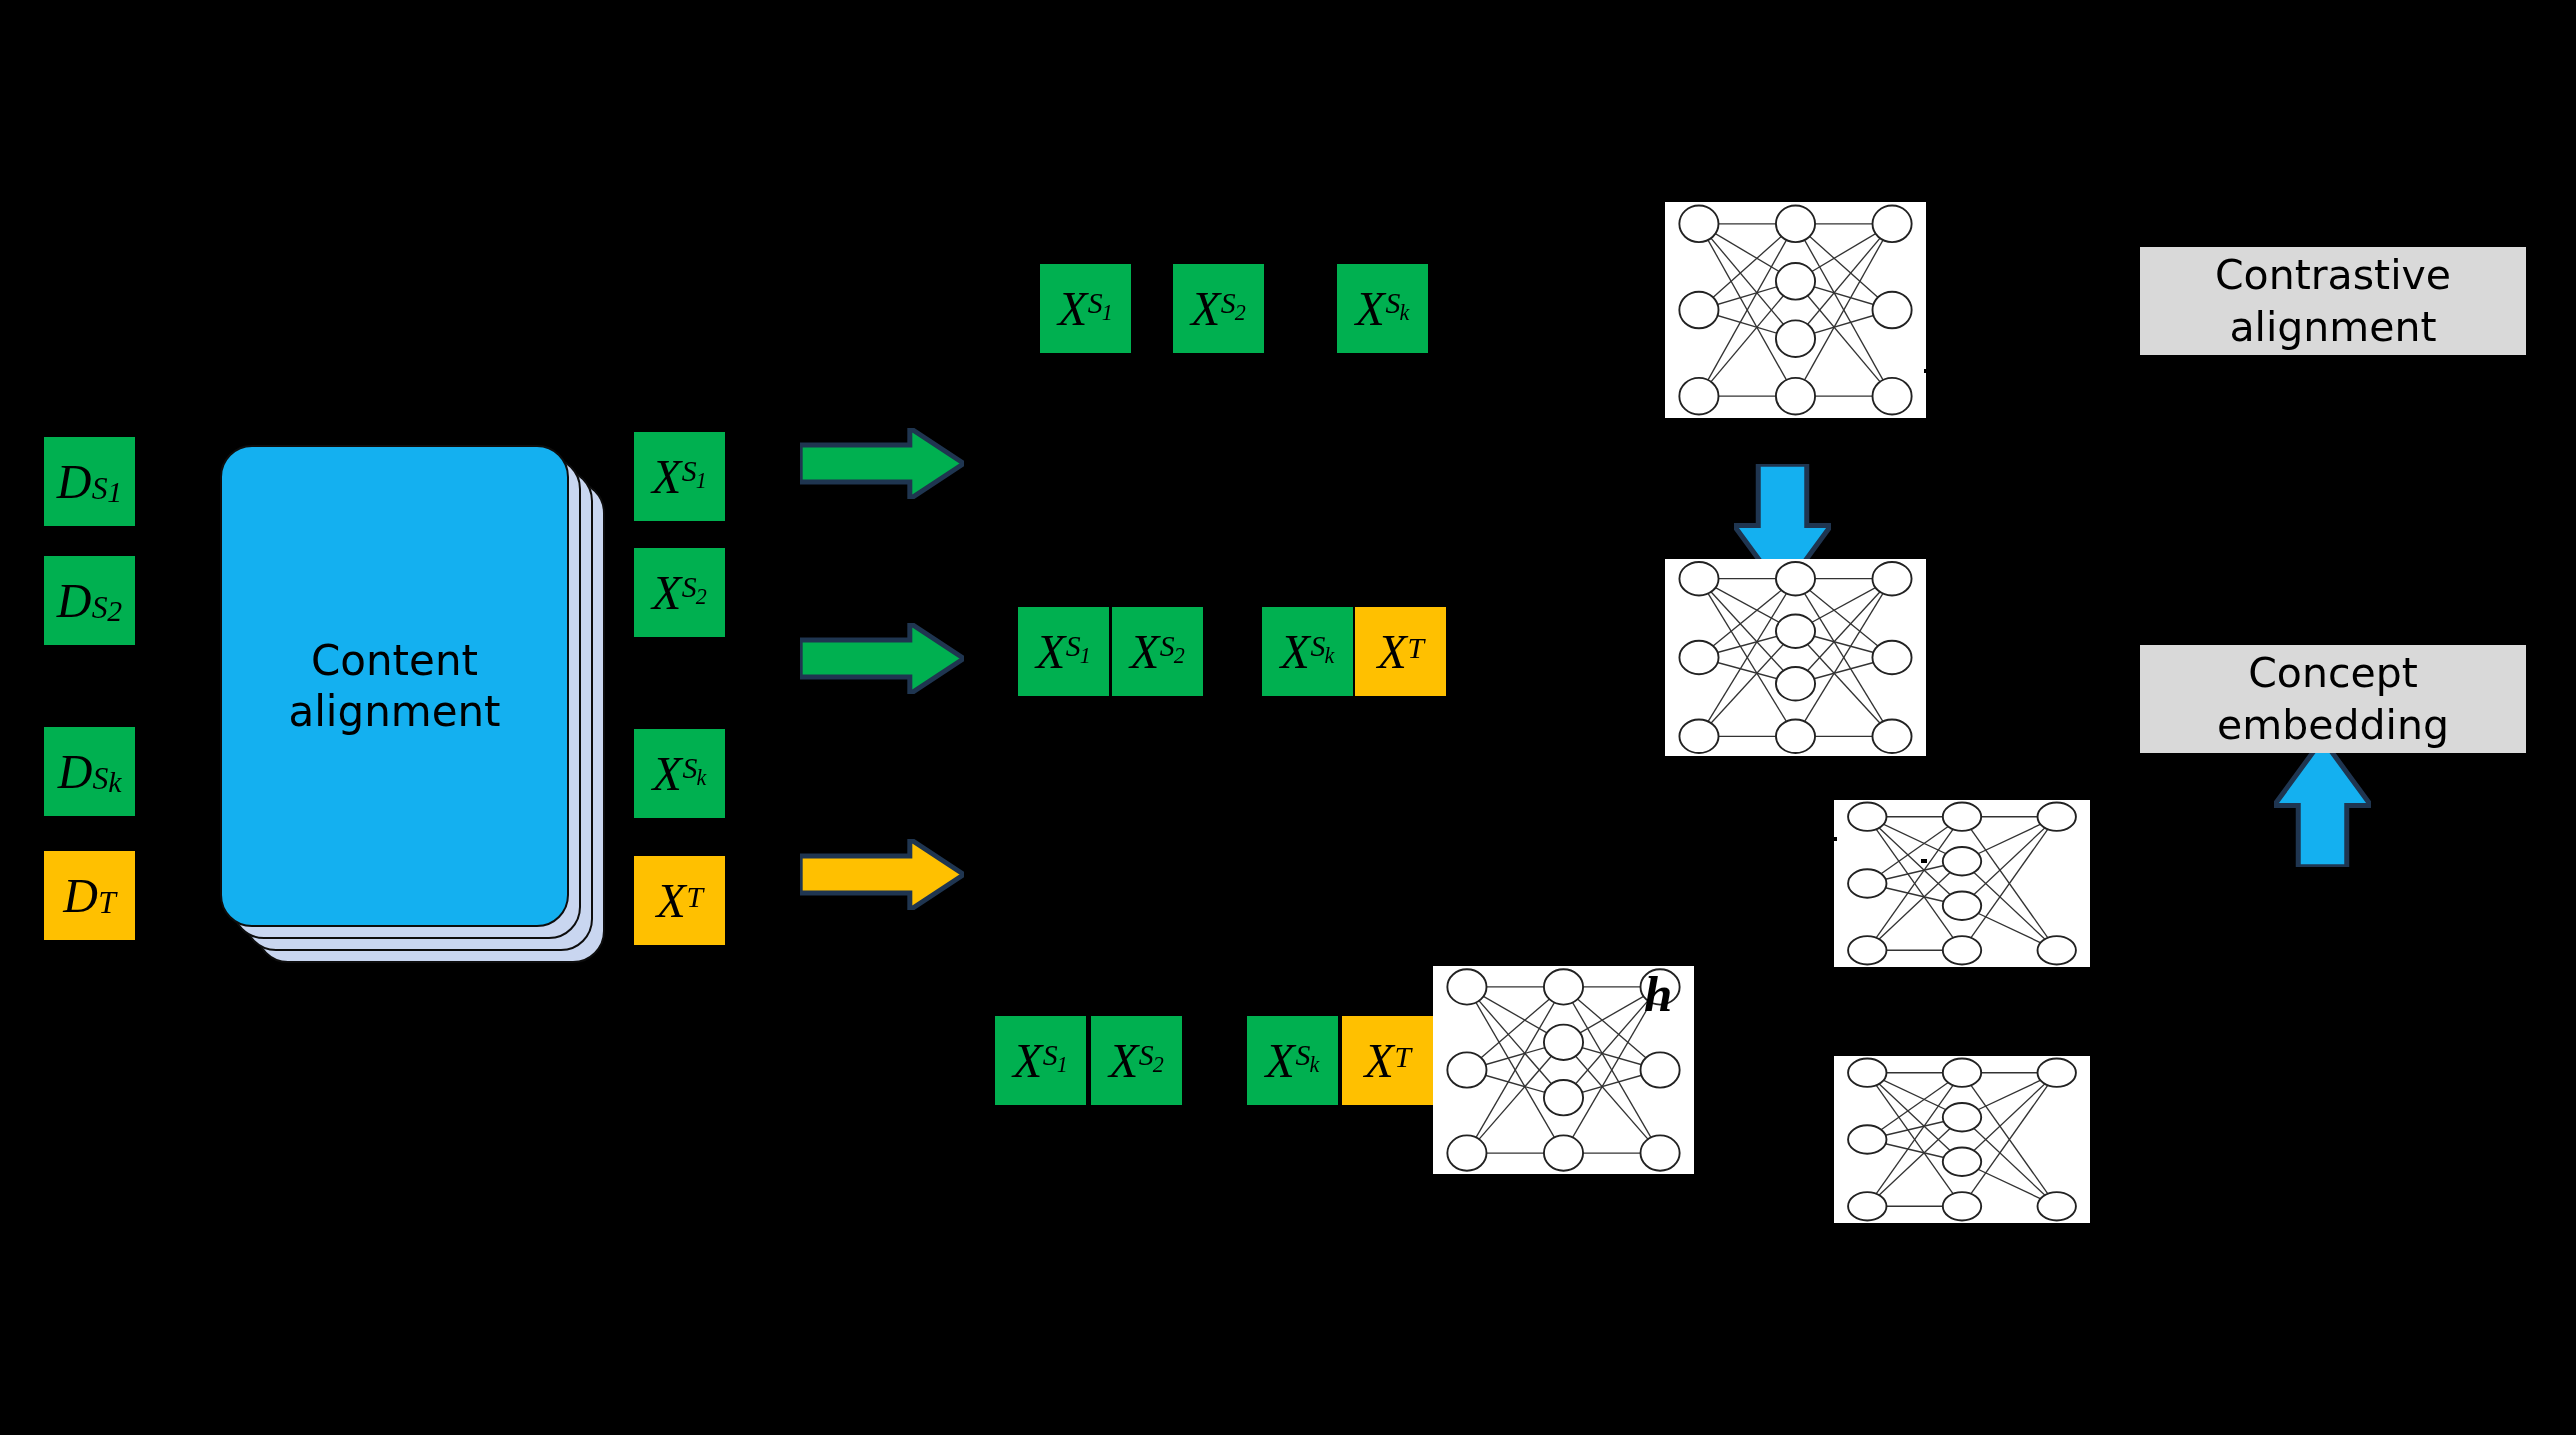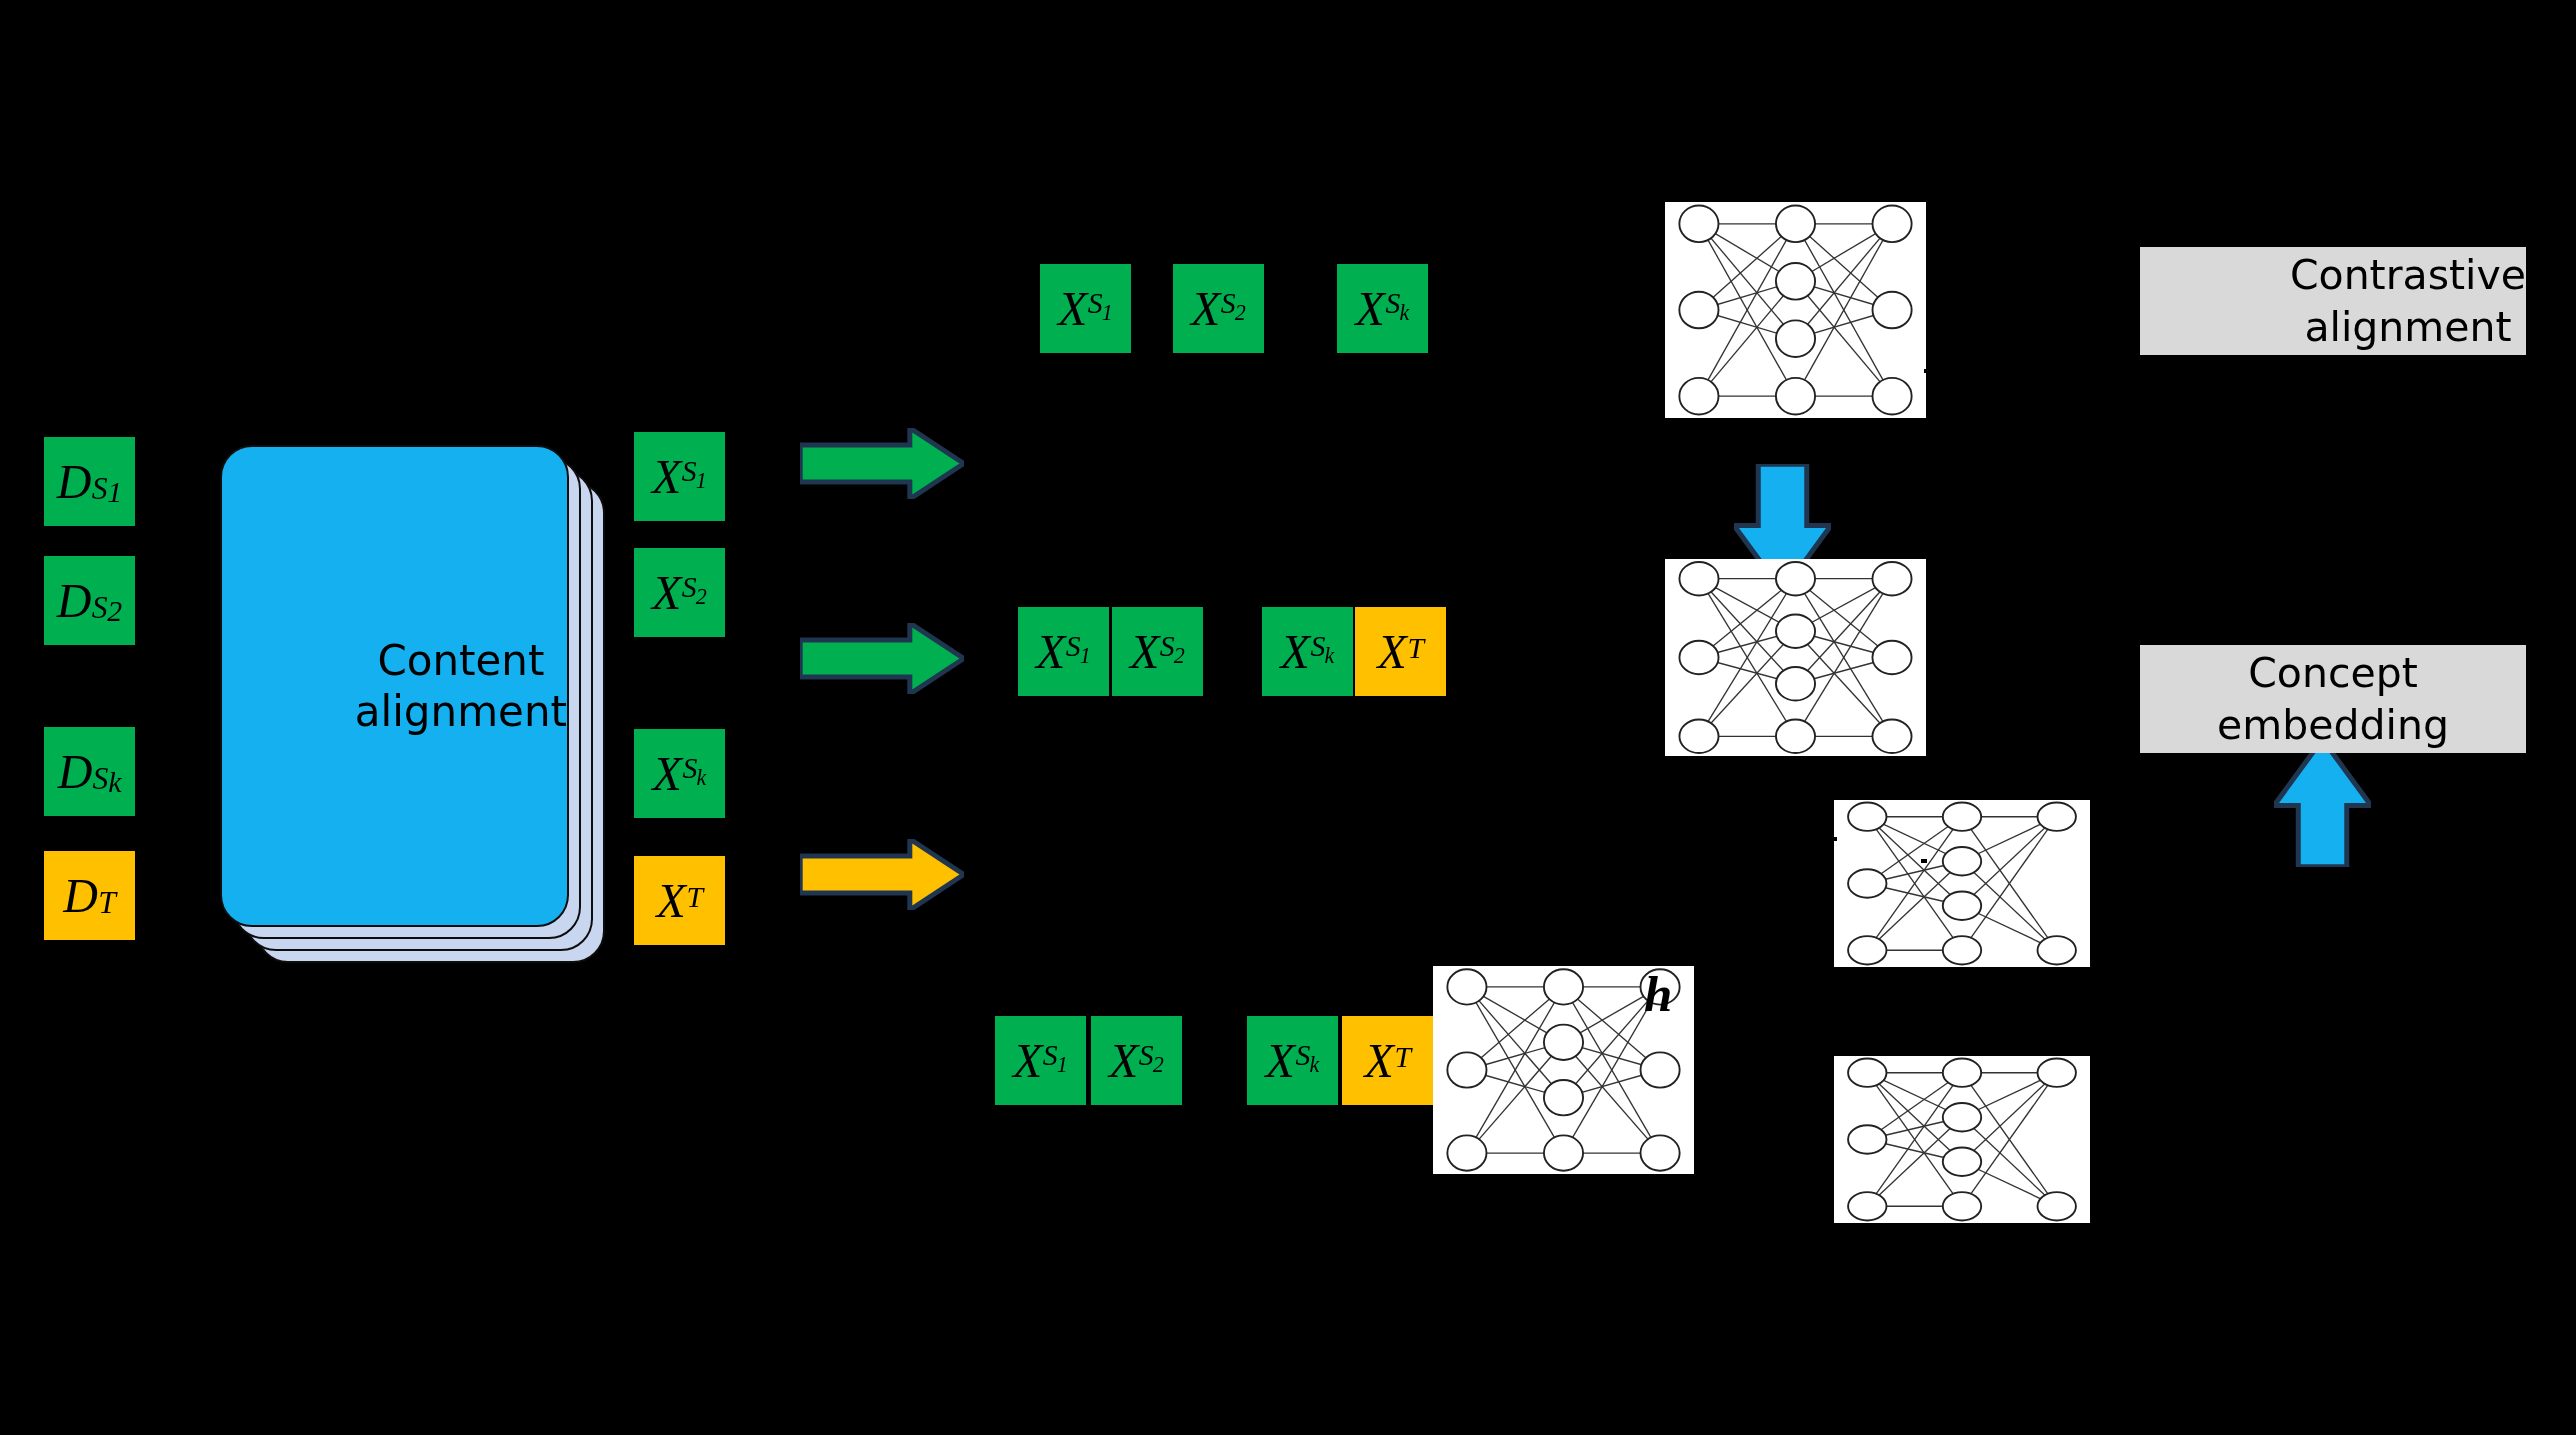--- a/index.html
+++ b/index.html
@@ -50,21 +50,21 @@
     position:absolute;
     background:#C9D6F0;
     border:2.8px solid #0d0d0d;
     border-radius:32px;
   }
   .stack-front{
     position:absolute;
     background:#14B0F0;
     border:2.8px solid #0d0d0d;
     border-radius:32px;
-    display:flex;align-items:center;justify-content:flex-end;
+    display:flex;align-items:center;justify-content:center;
     text-align:center;
     color:#000;
     font-size:42px;
     line-height:1.22;
     font-family:"DejaVu Sans", sans-serif;
   }
 
   
   .arrow-right{position:absolute;}
   .arrow-vert{position:absolute;}
@@ -363,21 +363,21 @@
         <ellipse cx="59.800000000000004" cy="270" rx="34.5" ry="25.500000000000004" fill="#fff" stroke="#222" stroke-width="3.4"></ellipse>
         <ellipse cx="230" cy="30" rx="34.5" ry="25.500000000000004" fill="#fff" stroke="#222" stroke-width="3.4"></ellipse>
         <ellipse cx="230" cy="110" rx="34.5" ry="25.500000000000004" fill="#fff" stroke="#222" stroke-width="3.4"></ellipse>
         <ellipse cx="230" cy="190" rx="34.5" ry="25.500000000000004" fill="#fff" stroke="#222" stroke-width="3.4"></ellipse>
         <ellipse cx="230" cy="270" rx="34.5" ry="25.500000000000004" fill="#fff" stroke="#222" stroke-width="3.4"></ellipse>
         <ellipse cx="400.2" cy="30" rx="34.5" ry="25.500000000000004" fill="#fff" stroke="#222" stroke-width="3.4"></ellipse>
         <ellipse cx="400.2" cy="270" rx="34.5" ry="25.500000000000004" fill="#fff" stroke="#222" stroke-width="3.4"></ellipse>
       </svg>
     </div>
     <div class="h-label" style="left: 1644px; top: 969px; z-index: 60;">h</div>
-    <div class="labelbox" style="left: 2140px; top: 247px; width: 386px; height: 108px; justify-content: flex-end;">
+    <div class="labelbox" style="left: 2140px; top: 247px; width: 386px; height: 108px;">
       <div>
         <div>Contrastive</div>
         <div>alignment</div>
       </div>
     </div>
     <div class="labelbox" style="left: 2140px; top: 609px; width: 386px; height: 108px; margin-top: 36px;">
       <div>
         <div>Concept</div>
         <div>embedding</div>
       </div>

